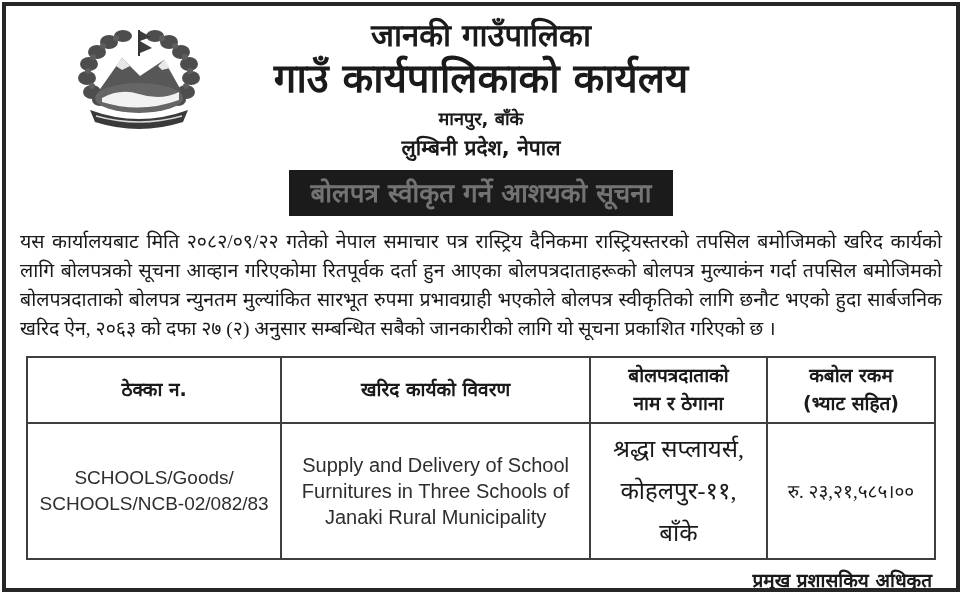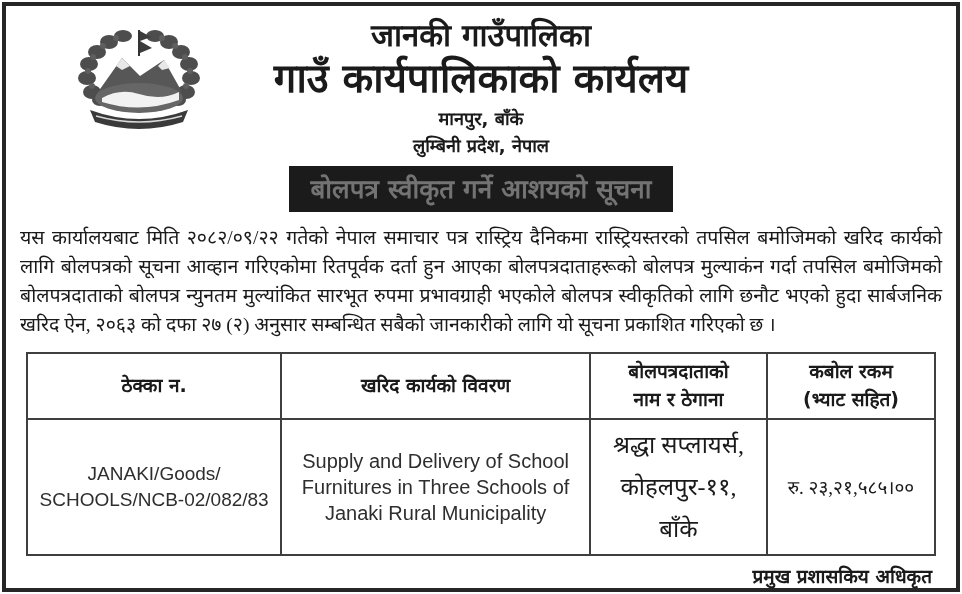--- a/index.html
+++ b/index.html
@@ -15,21 +15,21 @@
     box-sizing:content-box;
   }
   
   .emblem{
     position:absolute;left:66px;top:20px;width:134px;height:110px;
   }
   .header-block{ text-align:center; padding-top:12px; }
   .org-name{ font-size:31px; font-weight:bold; line-height:1.15; font-family:"DejaVu Sans", sans-serif;}
   .office-name{ font-size:40px; font-weight:bold; line-height:1.2; font-family:"DejaVu Sans", sans-serif;}
   .addr-line{ font-size:18px; font-weight:bold; margin-top:4px; font-family:"DejaVu Sans", sans-serif;}
-  .prov-line{ font-size:18px; font-weight:bold; margin-top:3px; font-family:"DejaVu Sans", sans-serif;}
+  .prov-line{ font-size:21px; font-weight:bold; margin-top:3px; font-family:"DejaVu Sans", sans-serif;}
   
   .banner-wrap{ text-align:center; margin-top:9px; }
   .banner{
     display:inline-block;
     background:#1b1b1b; color:#737373;
     font-size:26px; font-weight:bold;
     padding:4px 22px 6px 22px;
     font-family:"DejaVu Sans", sans-serif;
   }
   .pub-date{ text-align:center; font-size:17px; font-weight:bold; margin-top:9px; font-family:"DejaVu Sans", sans-serif;}
@@ -161,21 +161,21 @@
         </th>
         <th>
           <span class="cell-line">कबोल रकम</span>
           <span class="cell-line">(भ्याट सहित)</span>
         </th>
       </tr>
     </thead>
     <tbody>
       <tr>
         <td class="contract latin">
-          <span class="cell-line">JANAKI/Goods/</span>
+          <span class="cell-line">SCHOOLS/Goods/</span>
           <span class="cell-line">SCHOOLS/NCB-02/082/83</span>
         </td>
         <td class="descr latin">Supply and Delivery of School Furnitures in Three Schools of Janaki Rural Municipality</td>
         <td class="bidder">
           <span class="cell-line">श्रद्धा सप्लायर्स,</span>
           <span class="cell-line">कोहलपुर-११, बाँके</span>
         </td>
         <td class="amount">रु. २३,२१,५८५।००</td>
       </tr>
     </tbody>

